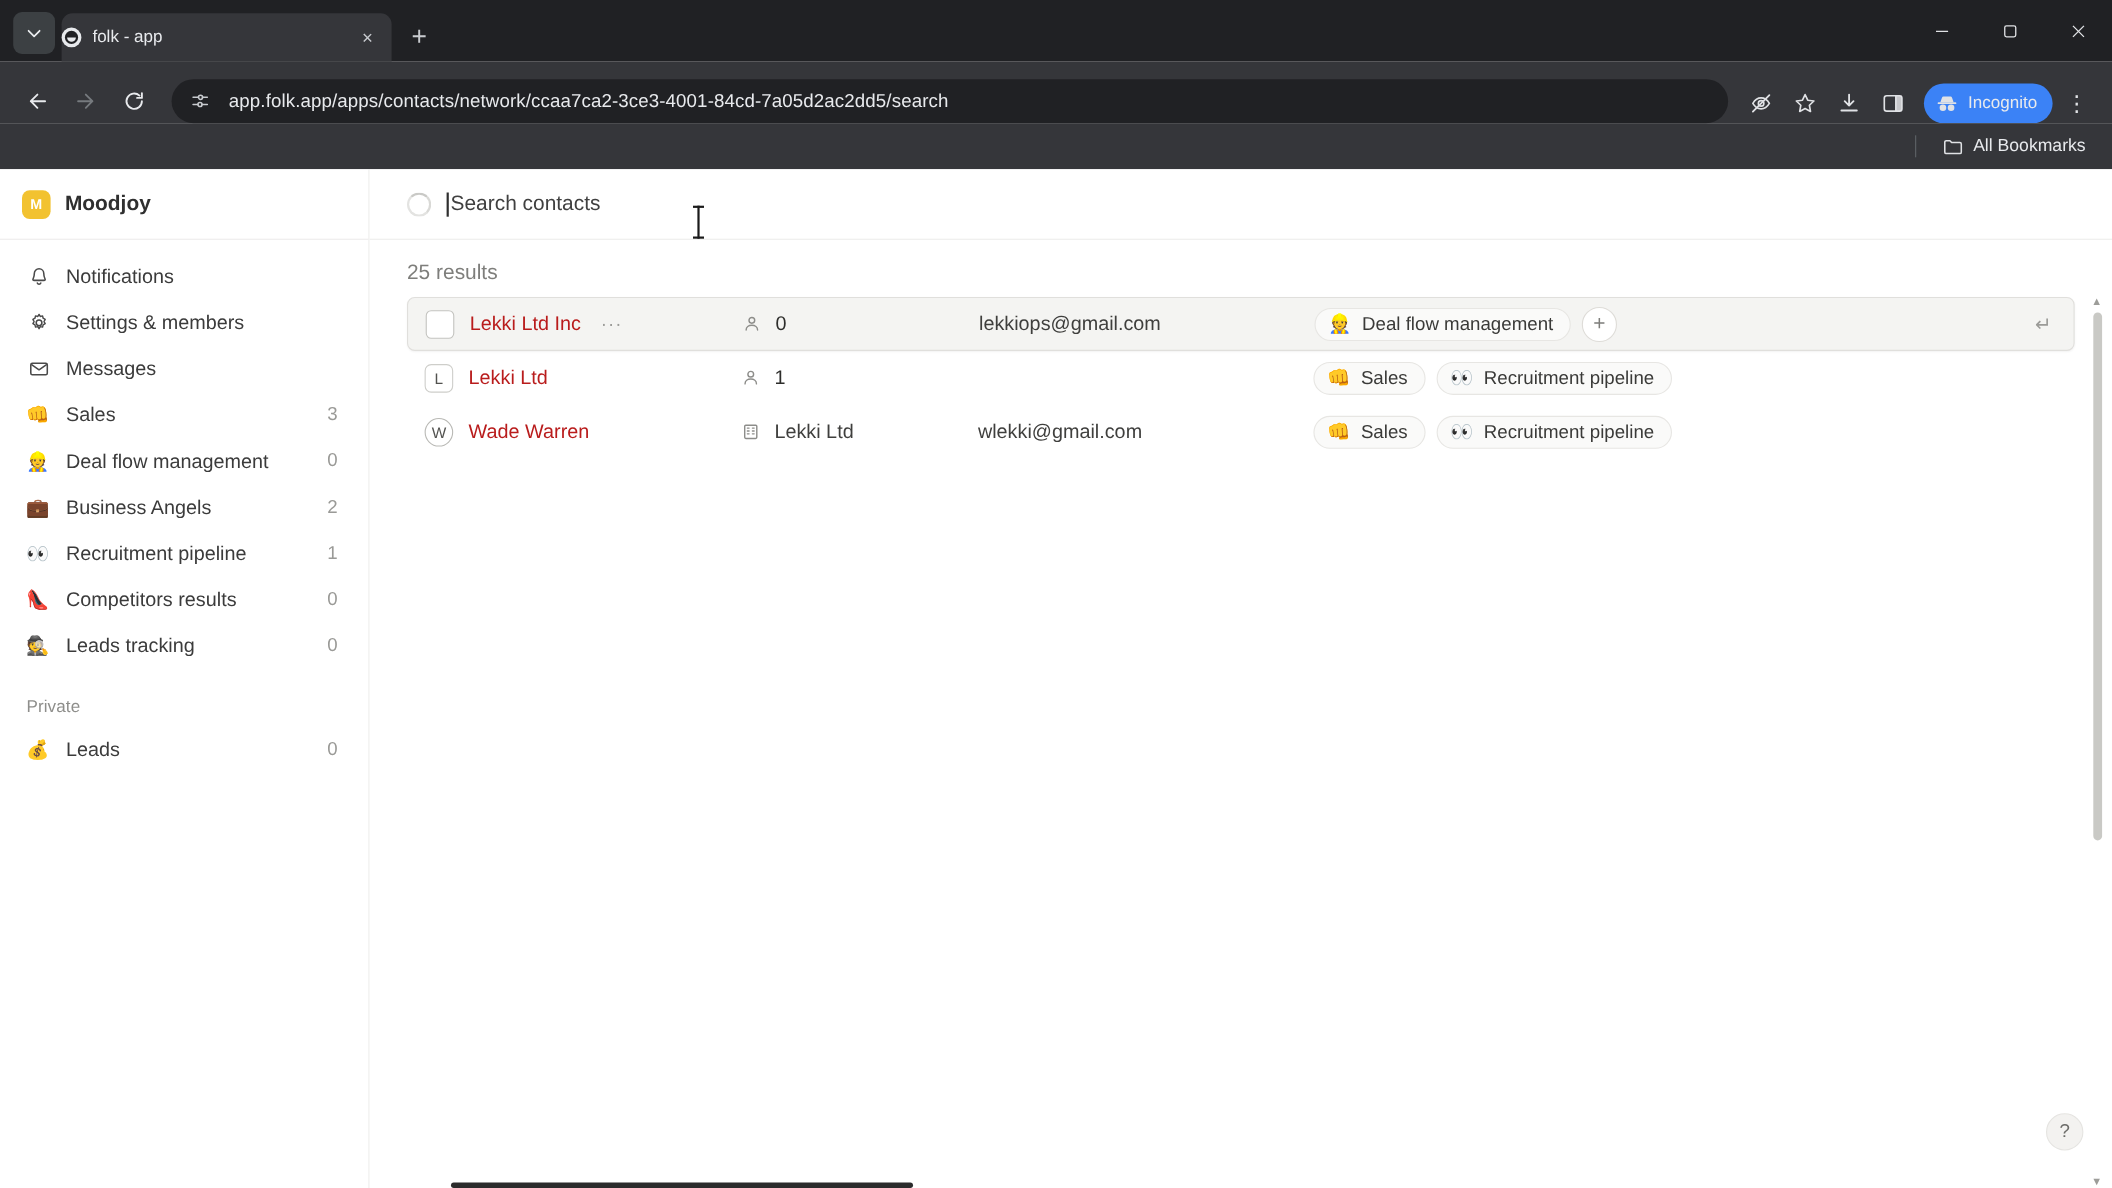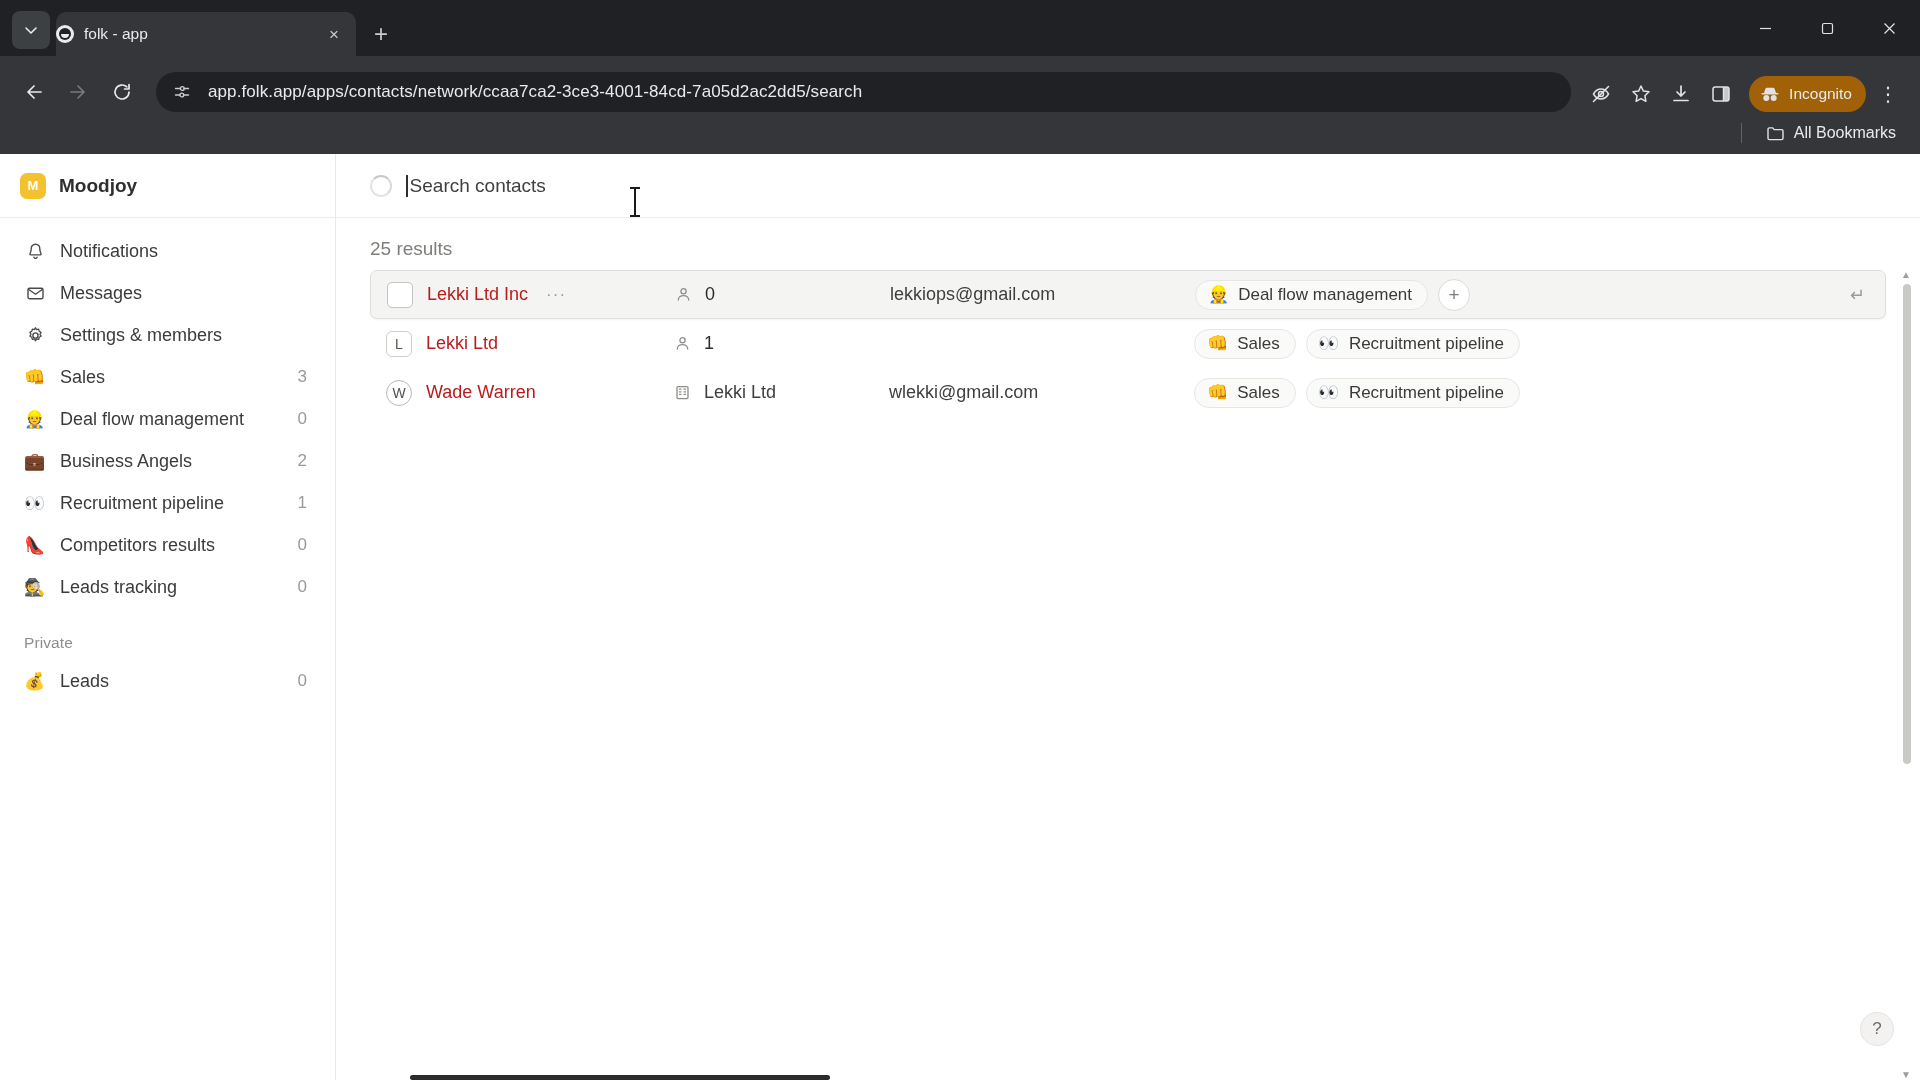--- a/index.html
+++ b/index.html
@@ -82,21 +82,21 @@
   .omnibox-url {
     color: #e8eaed; font-size: 17px; white-space: nowrap; overflow: hidden;
     text-overflow: ellipsis; flex: 1; letter-spacing: 0.1px;
   }
   .tb-icon {
     width: 36px; height: 36px; border-radius: 50%; display: flex;
     align-items: center; justify-content: center; cursor: pointer;
     color: #e0e2e5; flex: 0 0 36px;
   }
   .incognito-chip {
-    height: 36px; border-radius: 18px; background: #a16207; display: flex;
+    height: 36px; border-radius: 18px; background: #3b82f6; display: flex;
     align-items: center; gap: 8px; padding: 0 14px 0 10px; margin-left: 6px;
     color: #e8eaed; font-size: 15.5px; cursor: pointer; white-space: nowrap;
   }
 
   .bookmarkbar {
     height: 42px; background: #35363a; display: flex; align-items: center;
     justify-content: flex-end; padding: 0 18px; gap: 10px; flex: 0 0 42px;
   }
   .bm-sep { width: 1px; height: 20px; background: #5f6368; margin-right: 8px; }
   .bm-item {
@@ -369,34 +369,34 @@
             <svg width="19" height="19" viewBox="0 0 19 19">
                 <path d="M9.5 2.3c-2.6 0-4.3 2-4.3 4.4 0 3.6-1.3 4.6-1.3 5.4 0 .5.4.8 1 .8h9.2c.6 0 1-.3 1-.8 0-.8-1.3-1.8-1.3-5.4 0-2.4-1.7-4.4-4.3-4.4z" stroke="currentColor" stroke-width="1.4" fill="none" stroke-linejoin="round"></path>
                 <path d="M7.9 15.2a1.7 1.7 0 003.2 0" stroke="currentColor" stroke-width="1.4" fill="none" stroke-linecap="round"></path>
               </svg>
           </span>
           <span class="nav-label">Notifications</span>
         </div>
         <div class="nav-item">
           <span class="nav-ico">
             <svg width="19" height="19" viewBox="0 0 19 19">
+                <circle cx="9.5" cy="9.5" r="2.6" stroke="currentColor" stroke-width="1.4" fill="none"></circle>
+                <path d="M9.5 1.8l1.1 1.9 2.1-.5.5 2.1 1.9 1.1-1.1 1.9 1.1 1.9-1.9 1.1-.5 2.1-2.1-.5-1.1 1.9-1.1-1.9-2.1.5-.5-2.1-1.9-1.1 1.1-1.9-1.1-1.9 1.9-1.1.5-2.1 2.1.5z" stroke="currentColor" stroke-width="1.3" fill="none" stroke-linejoin="round"></path>
+              </svg>
+          </span>
+          <span class="nav-label">Settings &amp; members</span>
+        </div>
+        <div class="nav-item">
+          <span class="nav-ico">
+            <svg width="19" height="19" viewBox="0 0 19 19">
                 <rect x="2" y="4.3" width="15" height="10.4" rx="1.4" stroke="currentColor" stroke-width="1.4" fill="none"></rect>
                 <path d="M2.4 5.2l7.1 5 7.1-5" stroke="currentColor" stroke-width="1.4" fill="none" stroke-linejoin="round"></path>
               </svg>
           </span>
           <span class="nav-label">Messages</span>
-        </div>
-        <div class="nav-item">
-          <span class="nav-ico">
-            <svg width="19" height="19" viewBox="0 0 19 19">
-                <circle cx="9.5" cy="9.5" r="2.6" stroke="currentColor" stroke-width="1.4" fill="none"></circle>
-                <path d="M9.5 1.8l1.1 1.9 2.1-.5.5 2.1 1.9 1.1-1.1 1.9 1.1 1.9-1.9 1.1-.5 2.1-2.1-.5-1.1 1.9-1.1-1.9-2.1.5-.5-2.1-1.9-1.1 1.1-1.9-1.1-1.9 1.9-1.1.5-2.1 2.1.5z" stroke="currentColor" stroke-width="1.3" fill="none" stroke-linejoin="round"></path>
-              </svg>
-          </span>
-          <span class="nav-label">Settings &amp; members</span>
         </div>
       </div>
 
       <div class="nav-section" style="padding-top:0;">
         <div class="nav-item">
           <span class="nav-ico emoji">👊</span>
           <span class="nav-label">Sales</span>
           <span class="nav-count">3</span>
         </div>
         <div class="nav-item">

